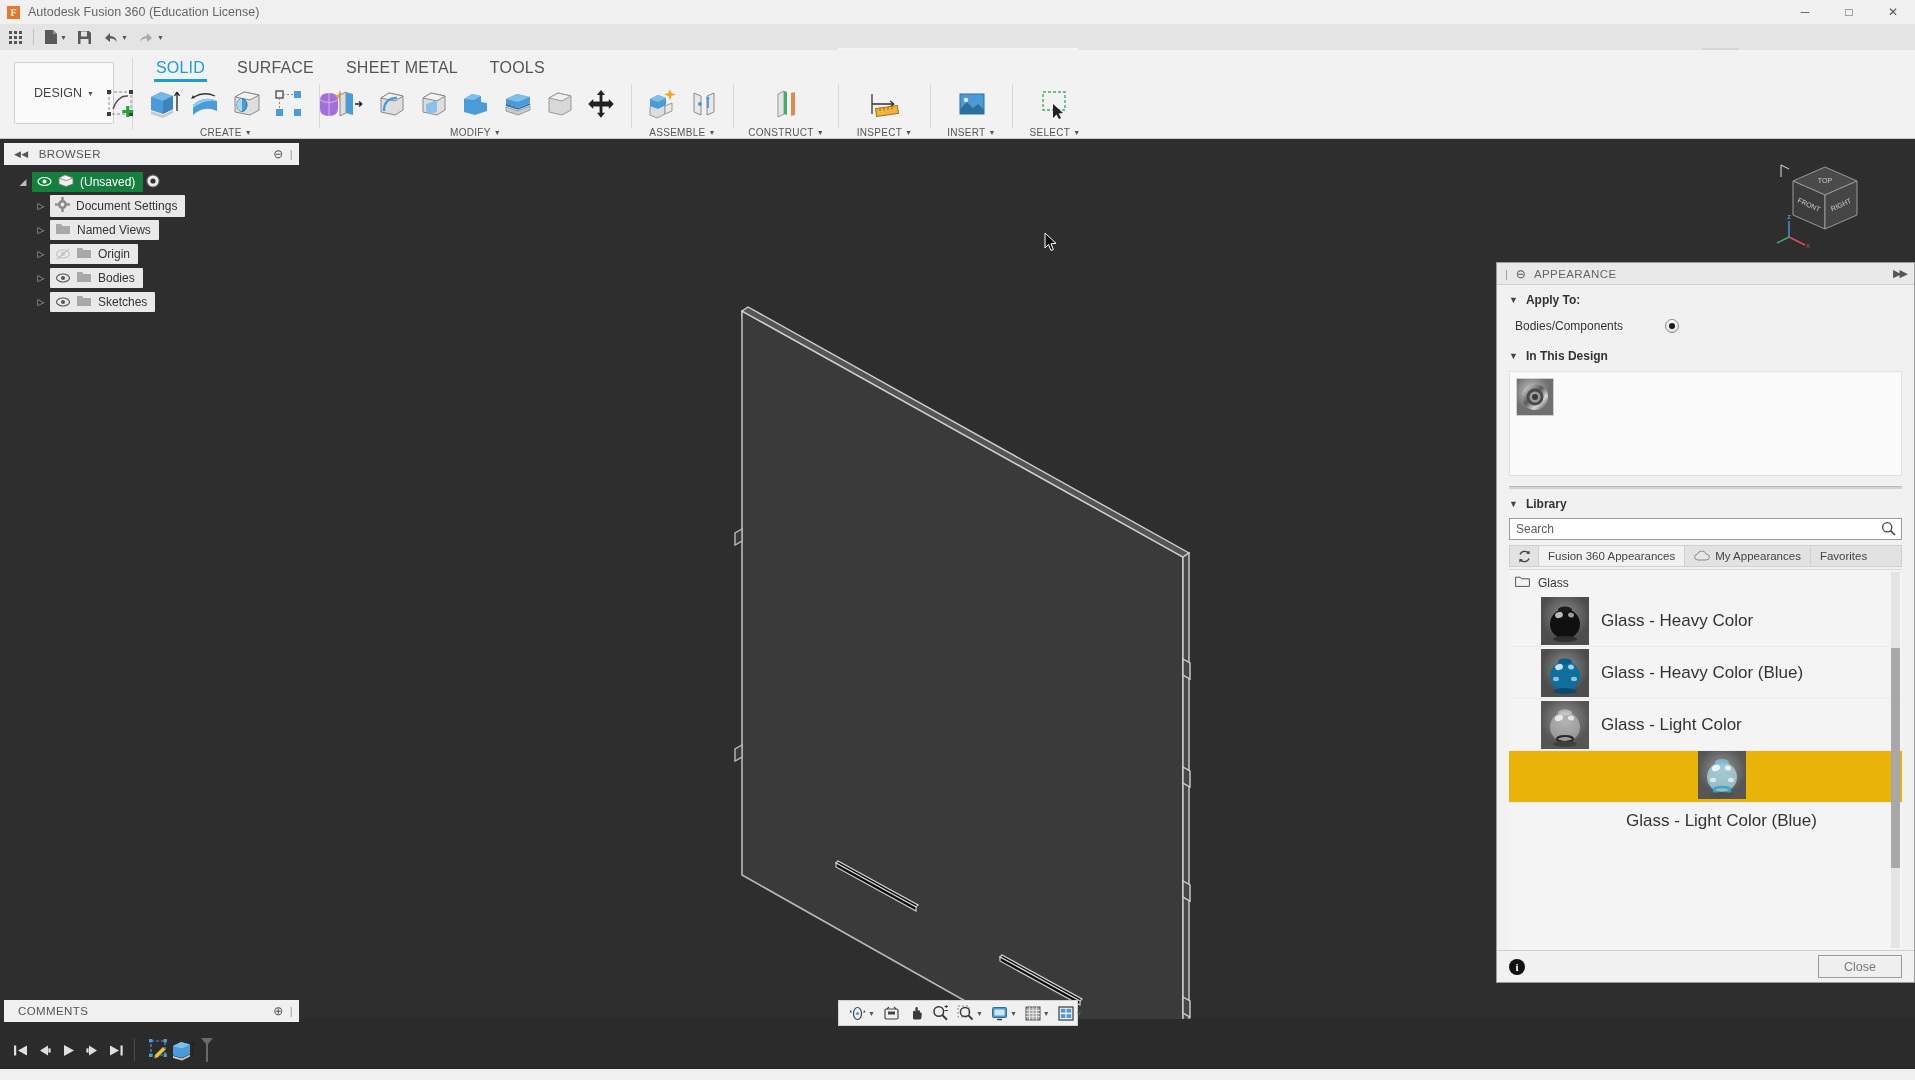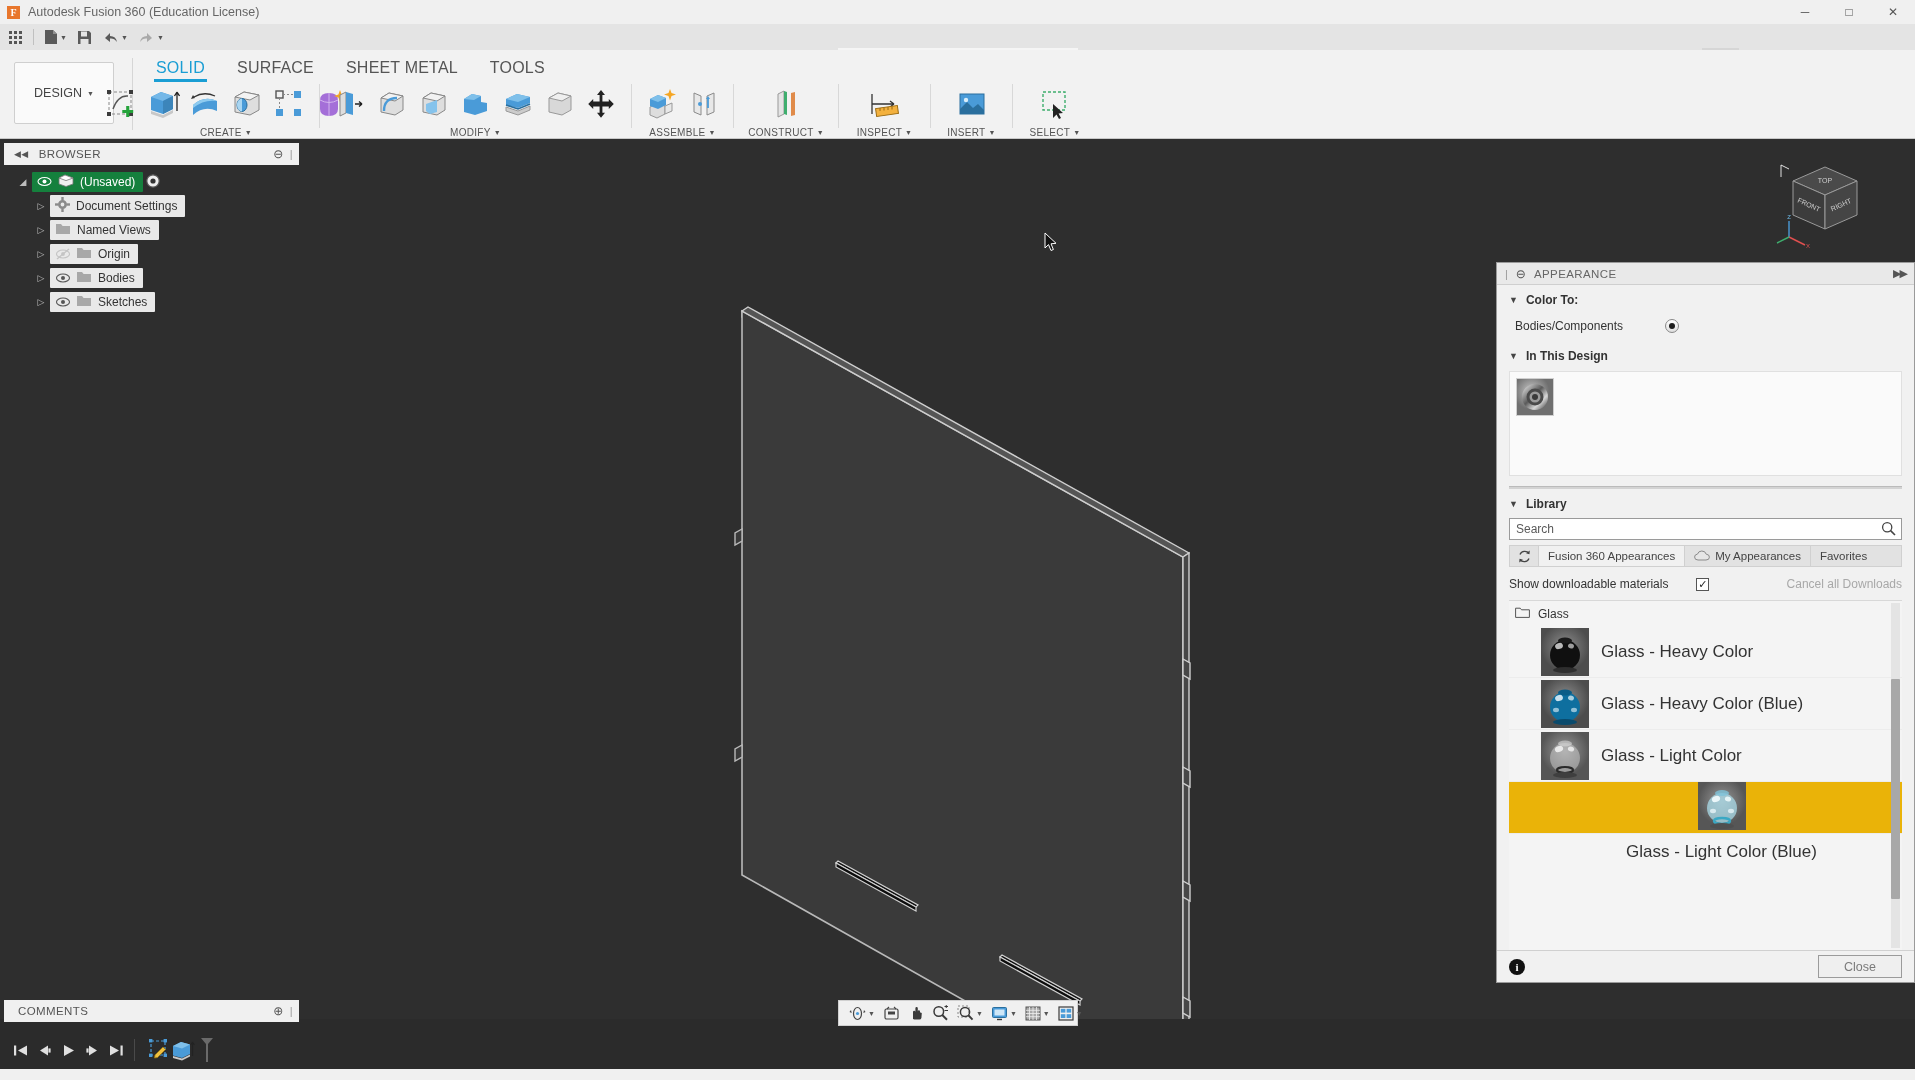--- a/index.html
+++ b/index.html
@@ -902,21 +902,21 @@
 
   <div id="ap-hdr">
     <span style="color:#999;font-size:11px;">|</span>
     <span style="font-size:12px;color:#555;">⊖</span>
     <span class="ap-title">APPEARANCE</span>
     <span class="ap-exp">▶▶</span>
   </div>
 
   <div class="sect-hdr">
     <span class="tri">▼</span>
-    <span>Color To:</span>
+    <span>Apply To:</span>
   </div>
   <div class="row">
     <span>Bodies/Components</span>
     <span class="radio on"></span>
   </div>
 
   <div class="sect-hdr">
     <span class="tri">▼</span>
     <span>In This Design</span>
   </div>
@@ -978,25 +978,20 @@
             <path d="M4 10 q-3.4 0-3.4-3 Q0.6 4.4 3.4 4.2 Q4.4 1 7.8 1 q3.6 0 4.4 3.2 q3.2 .2 3.2 2.9 Q15.4 10 12 10 Z" fill="#e6e6e6" stroke="#8a8a8a" stroke-width="1"></path>
           </svg>
       </span>
       <span>My Appearances</span>
     </div>
     <div class="libtab" style="border-right:none;">
       <span>Favorites</span>
     </div>
   </div>
 
-  <div id="dlrow">
-    <span>Show downloadable materials</span>
-    <span id="dl-check">✓</span>
-    <span id="dl-cancel">Cancel all Downloads</span>
-  </div>
 
   <div id="liblist">
     <div id="libscroll-track"></div>
     <div id="libscroll"></div>
 
 
     <div class="libfolder">
       <span>
         <svg width="15" height="12" viewBox="0 0 15 12">
             <path d="M.6 2.2 h4.6 l1.3 1.6 H14.4 v7.6 H.6 Z" fill="none" stroke="#555" stroke-width="1"></path>

